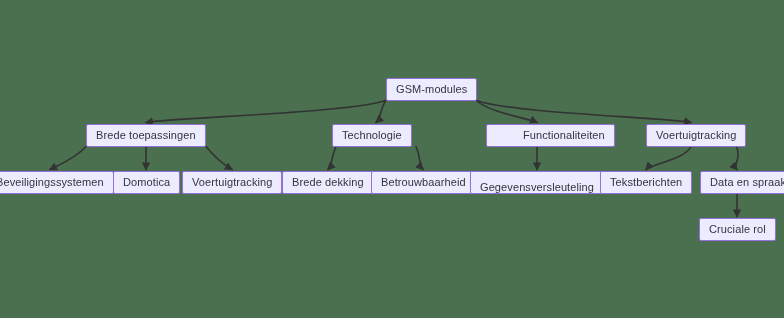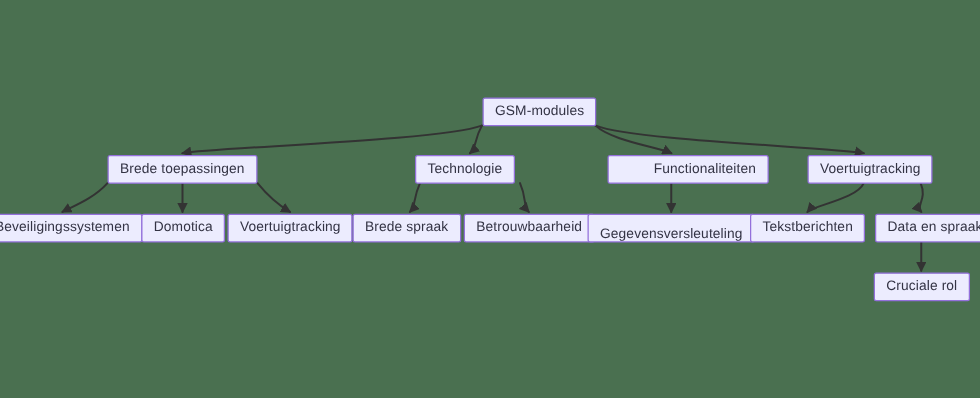--- a/index.html
+++ b/index.html
@@ -94,21 +94,21 @@
       <div class="node" style="left: -14px; top: 171px;">
         <span>Beveiligingssystemen</span>
       </div>
       <div class="node" style="left: 113px; top: 171px;">
         <span>Domotica</span>
       </div>
       <div class="node" style="left: 182px; top: 171px;">
         <span>Voertuigtracking</span>
       </div>
       <div class="node" style="left: 282px; top: 171px;">
-        <span>Brede spraak</span>
+        <span>Brede dekking</span>
       </div>
       <div class="node" style="left: 371px; top: 171px; justify-content: flex-end;">
         <span>Betrouwbaarheid</span>
       </div>
       <div class="node" style="left: 470px; top: 171px; align-items: flex-end;">
         <span>Gegevensversleuteling</span>
       </div>
       <div class="node" style="left: 600px; top: 171px;">
         <span>Tekstberichten</span>
       </div>

